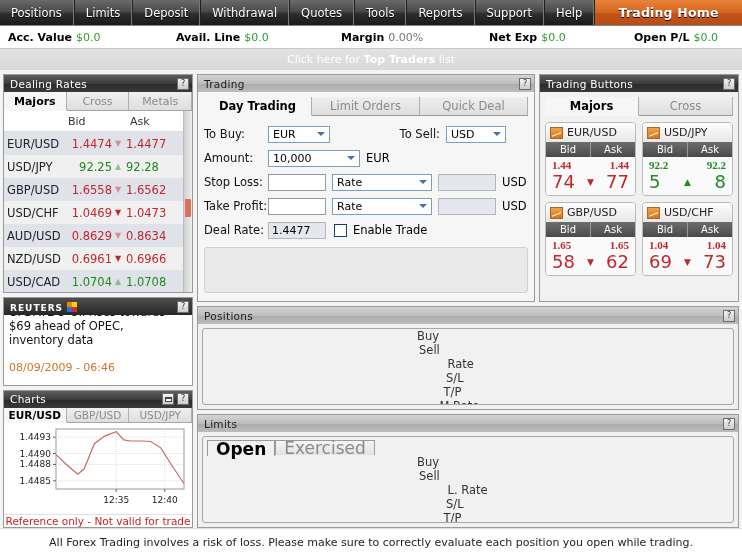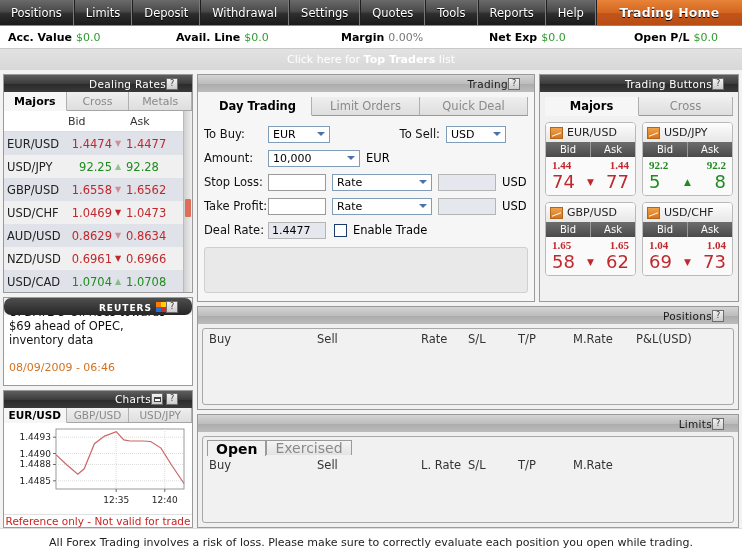--- a/index.html
+++ b/index.html
@@ -87,24 +87,23 @@
     background: #f0f0f0;
     border: 1px solid #9a9a9a;
     display: flex; flex-direction: column;
     overflow: hidden;
   }
   .panel-hdr {
     height: 17px;
     flex: 0 0 17px;
     background: linear-gradient(to bottom, #5e5e5e 0%, #3c3c3c 50%, #2a2a2a 51%, #3a3a3a 100%);
     display: flex; align-items: center;
-    padding: 0 14px 0 6px;
+    padding: 0 3px 0 6px;
     color: #fff;
     font-size: 10.5px;
-    text-align: right;
   }
   .panel-hdr.light {
     background: linear-gradient(to bottom, #d4d4d4 0%, #bdbdbd 50%, #ababab 51%, #bcbcbc 100%);
     color: #1a1a1a;
   }
   .hdr-title { flex: 1 1 auto; white-space: nowrap; letter-spacing: .3px; }
   .hdr-icons { display: flex; gap: 3px; align-items: center; }
   .hdr-btn {
     width: 12px; height: 12px;
     background: linear-gradient(to bottom,#f2f2f2,#ccc);
@@ -163,21 +162,21 @@
     border-left: 1px solid #bbb;
     position: relative;
   }
   .rates-scroll .thumb {
     position: absolute; left: 1px; width: 6px; top: 88px; height: 18px;
     background: #e06c5a; border-radius: 1px;
   }
 
   
   #reuters { height: 92px; }
-  .reuters-hdr { background: linear-gradient(to bottom,#4e4e4e,#262626); border-radius: 7px; }
+  .reuters-hdr { background: linear-gradient(to bottom,#4e4e4e,#262626); }
   .reuters-logo {
     font-size: 9px; font-weight: bold; letter-spacing: 1px; color: #fff;
   }
   .reuters-mark {
     display: inline-block; width: 10px; height: 10px; margin-left: 4px;
     vertical-align: -1px;
     background:
       radial-gradient(circle at 25% 25%, #ff7b00 0 3px, transparent 3px),
       radial-gradient(circle at 75% 25%, #ffd400 0 3px, transparent 3px),
       radial-gradient(circle at 25% 75%, #2b6fd4 0 3px, transparent 3px),
@@ -293,50 +292,50 @@
   
   #positions { height: 104px; }
   #limits { flex: 1 1 auto; }
   .grid-box {
     margin: 4px; background: #f1f1f1;
     border: 1px solid #a8a8a8; border-radius: 3px;
     height: calc(100% - 8px); overflow: hidden;
   }
   .grid-hdr {
     display: flex; height: 19px; align-items: center;
-    font-size: 11.5px; color: #333; padding-left: 6px;
+    font-size: 11.5px; color: #333; padding-left: 6px; flex-direction: column;
   }
   .grid-hdr span { display: block; }
   .limits-tabs { display: flex; height: 18px; padding-left: 4px; padding-top:3px; }
   .limits-tabs .tab {
-    border: 1px solid #9a9a9a; border-bottom: none; font-size: 14px;
+    border: 1px solid #9a9a9a; border-bottom: none; font-size: 17px;
     background: linear-gradient(to bottom,#f4f4f4,#e3e3e3);
   }
   .limits-tabs .tab.active { background: #f1f1f1; font-weight: bold; color: #000; }
 
   
   #footer {
     height: 28px; background: #fff;
     display: flex; align-items: center; justify-content: center;
     border-top: 1px solid #ddd;
     font-size: 11px; color: #222;
   }
 </style>
 </head>
 <body>
 
 <div id="navbar">
     <div class="nav-item">Positions</div>
     <div class="nav-item">Limits</div>
     <div class="nav-item">Deposit</div>
     <div class="nav-item">Withdrawal</div>
-    <div class="nav-item">Settings</div>
     <div class="nav-item">Quotes</div>
     <div class="nav-item">Tools</div>
     <div class="nav-item">Reports</div>
+    <div class="nav-item">Support</div>
     <div class="nav-item">Help</div>
     <div class="nav-item active">Trading Home</div>
   </div>
 
 <div id="infobar">
     <div class="info-cell" style="width: 168px;">
       <span class="info-label">Acc. Value</span>
       <span class="info-val green">$0.0</span>
     </div>
     <div class="info-cell" style="width: 165px;">

